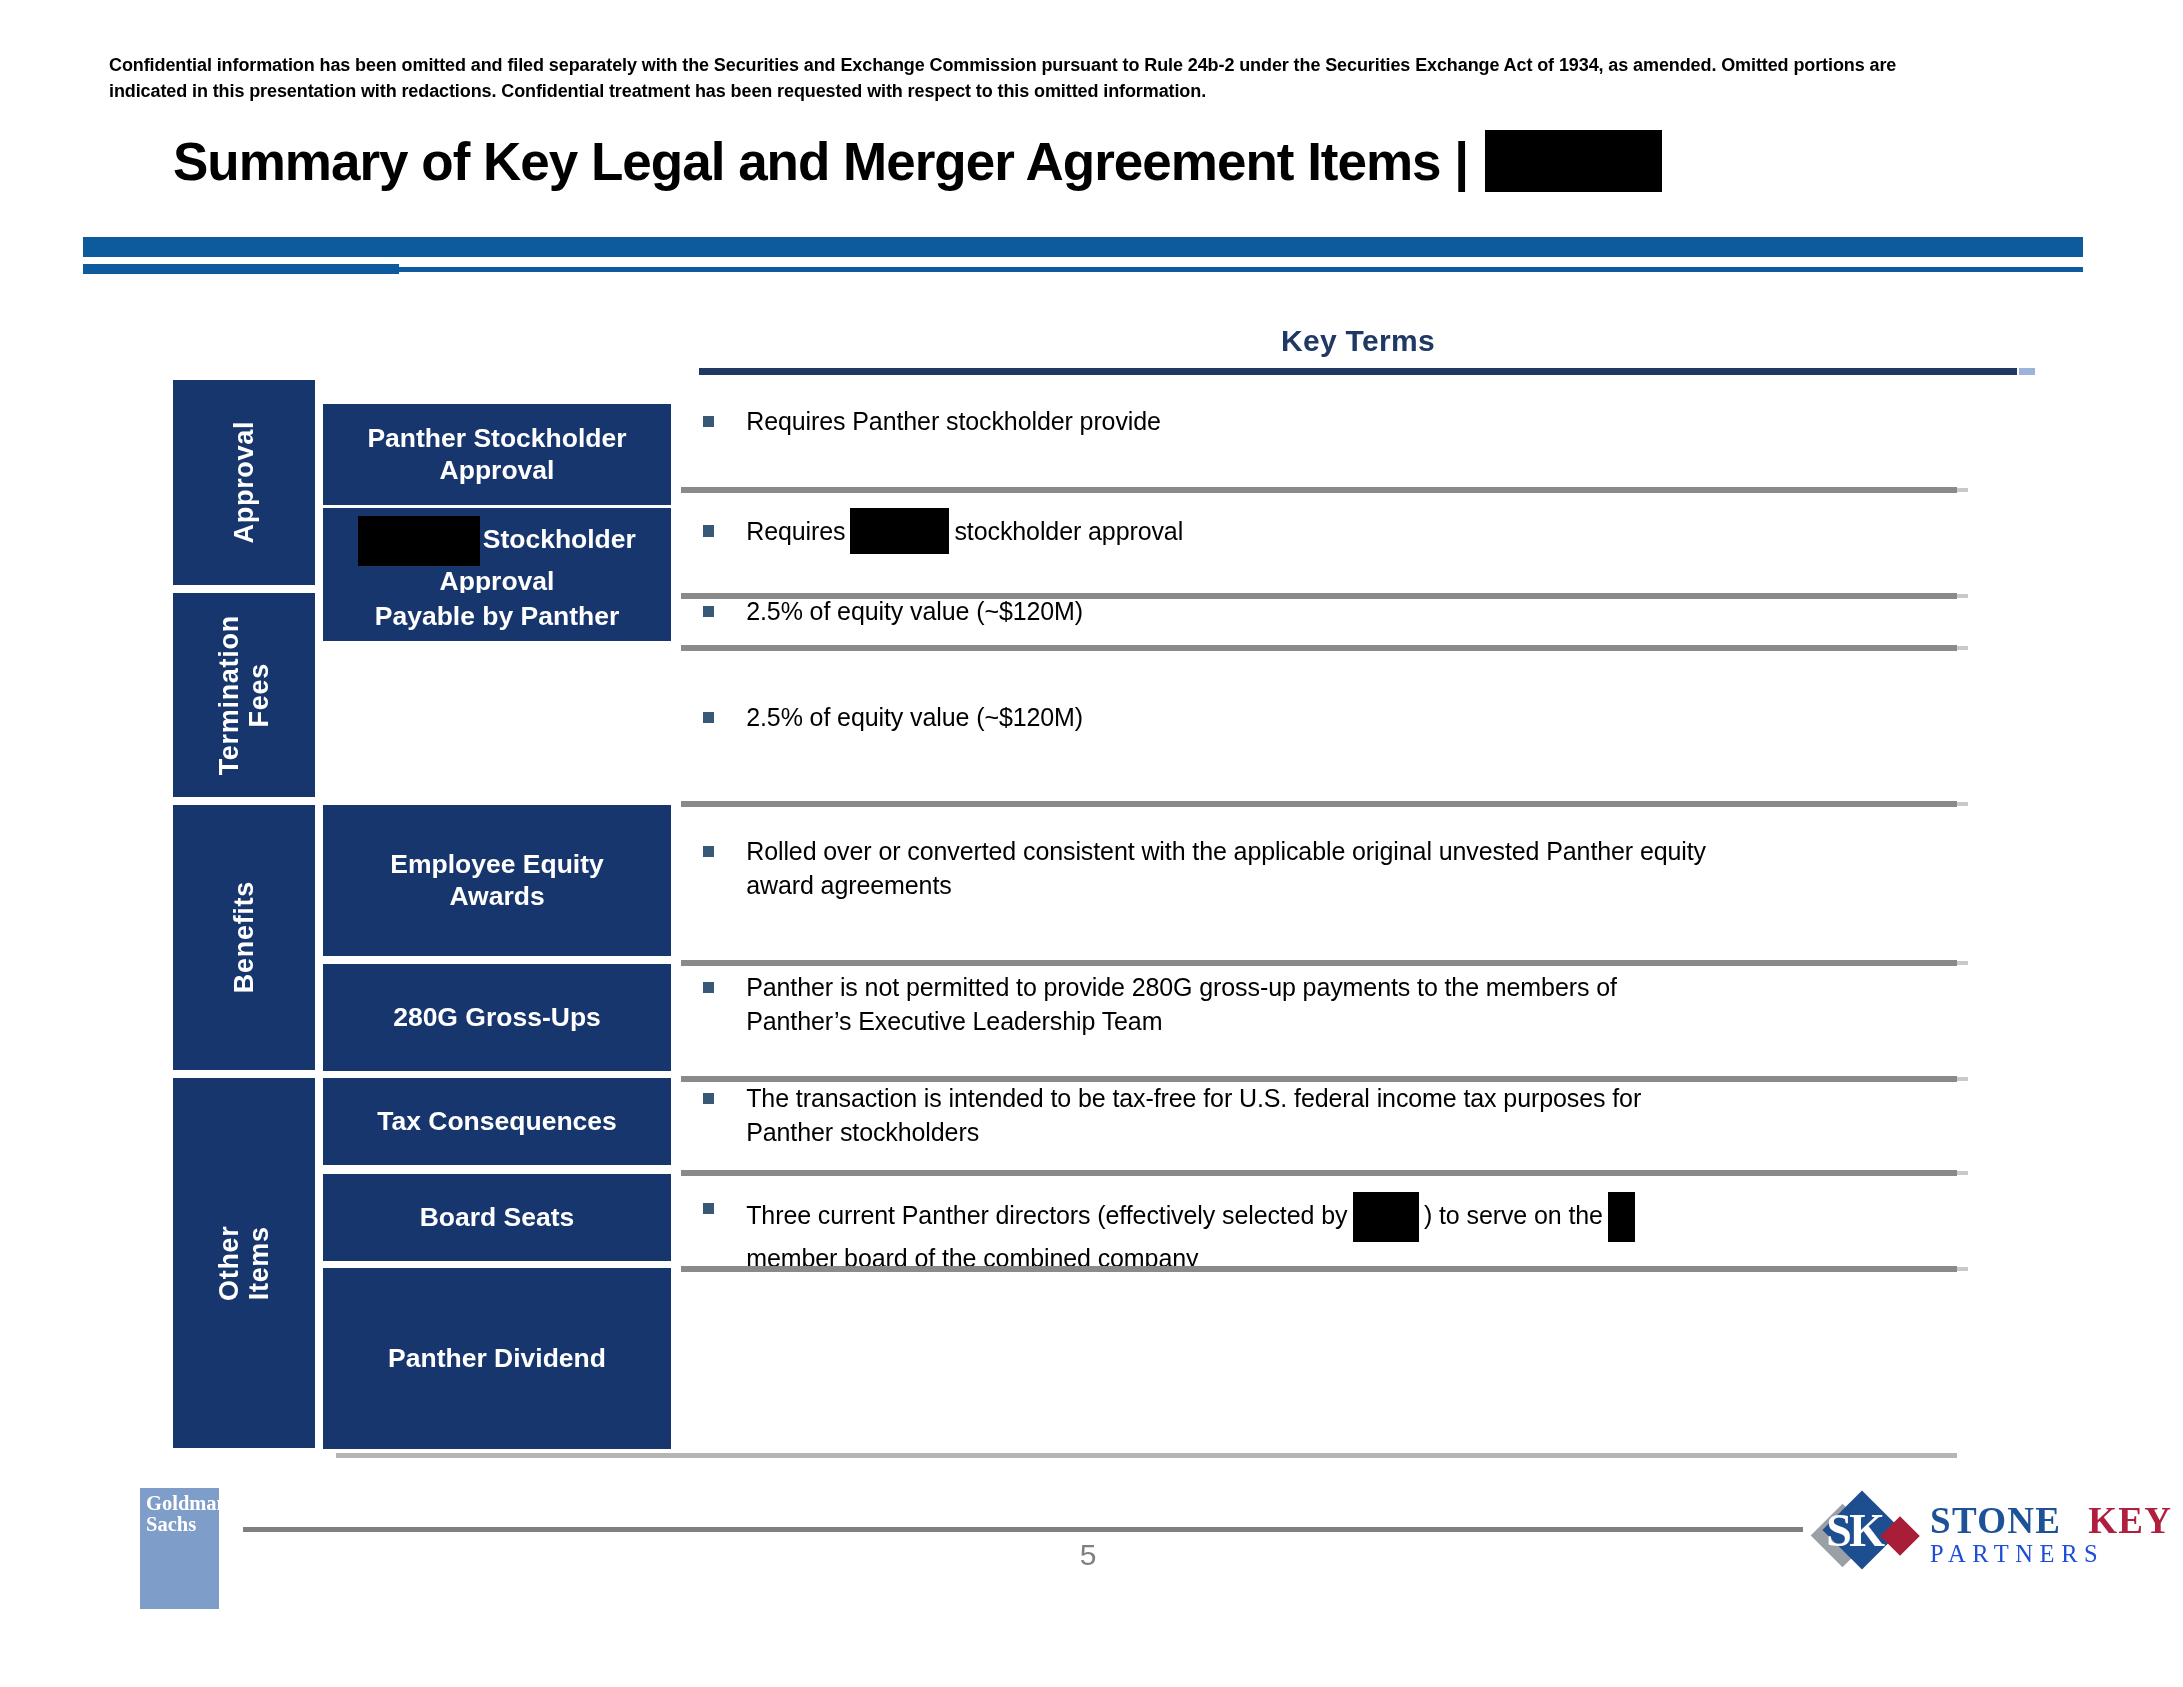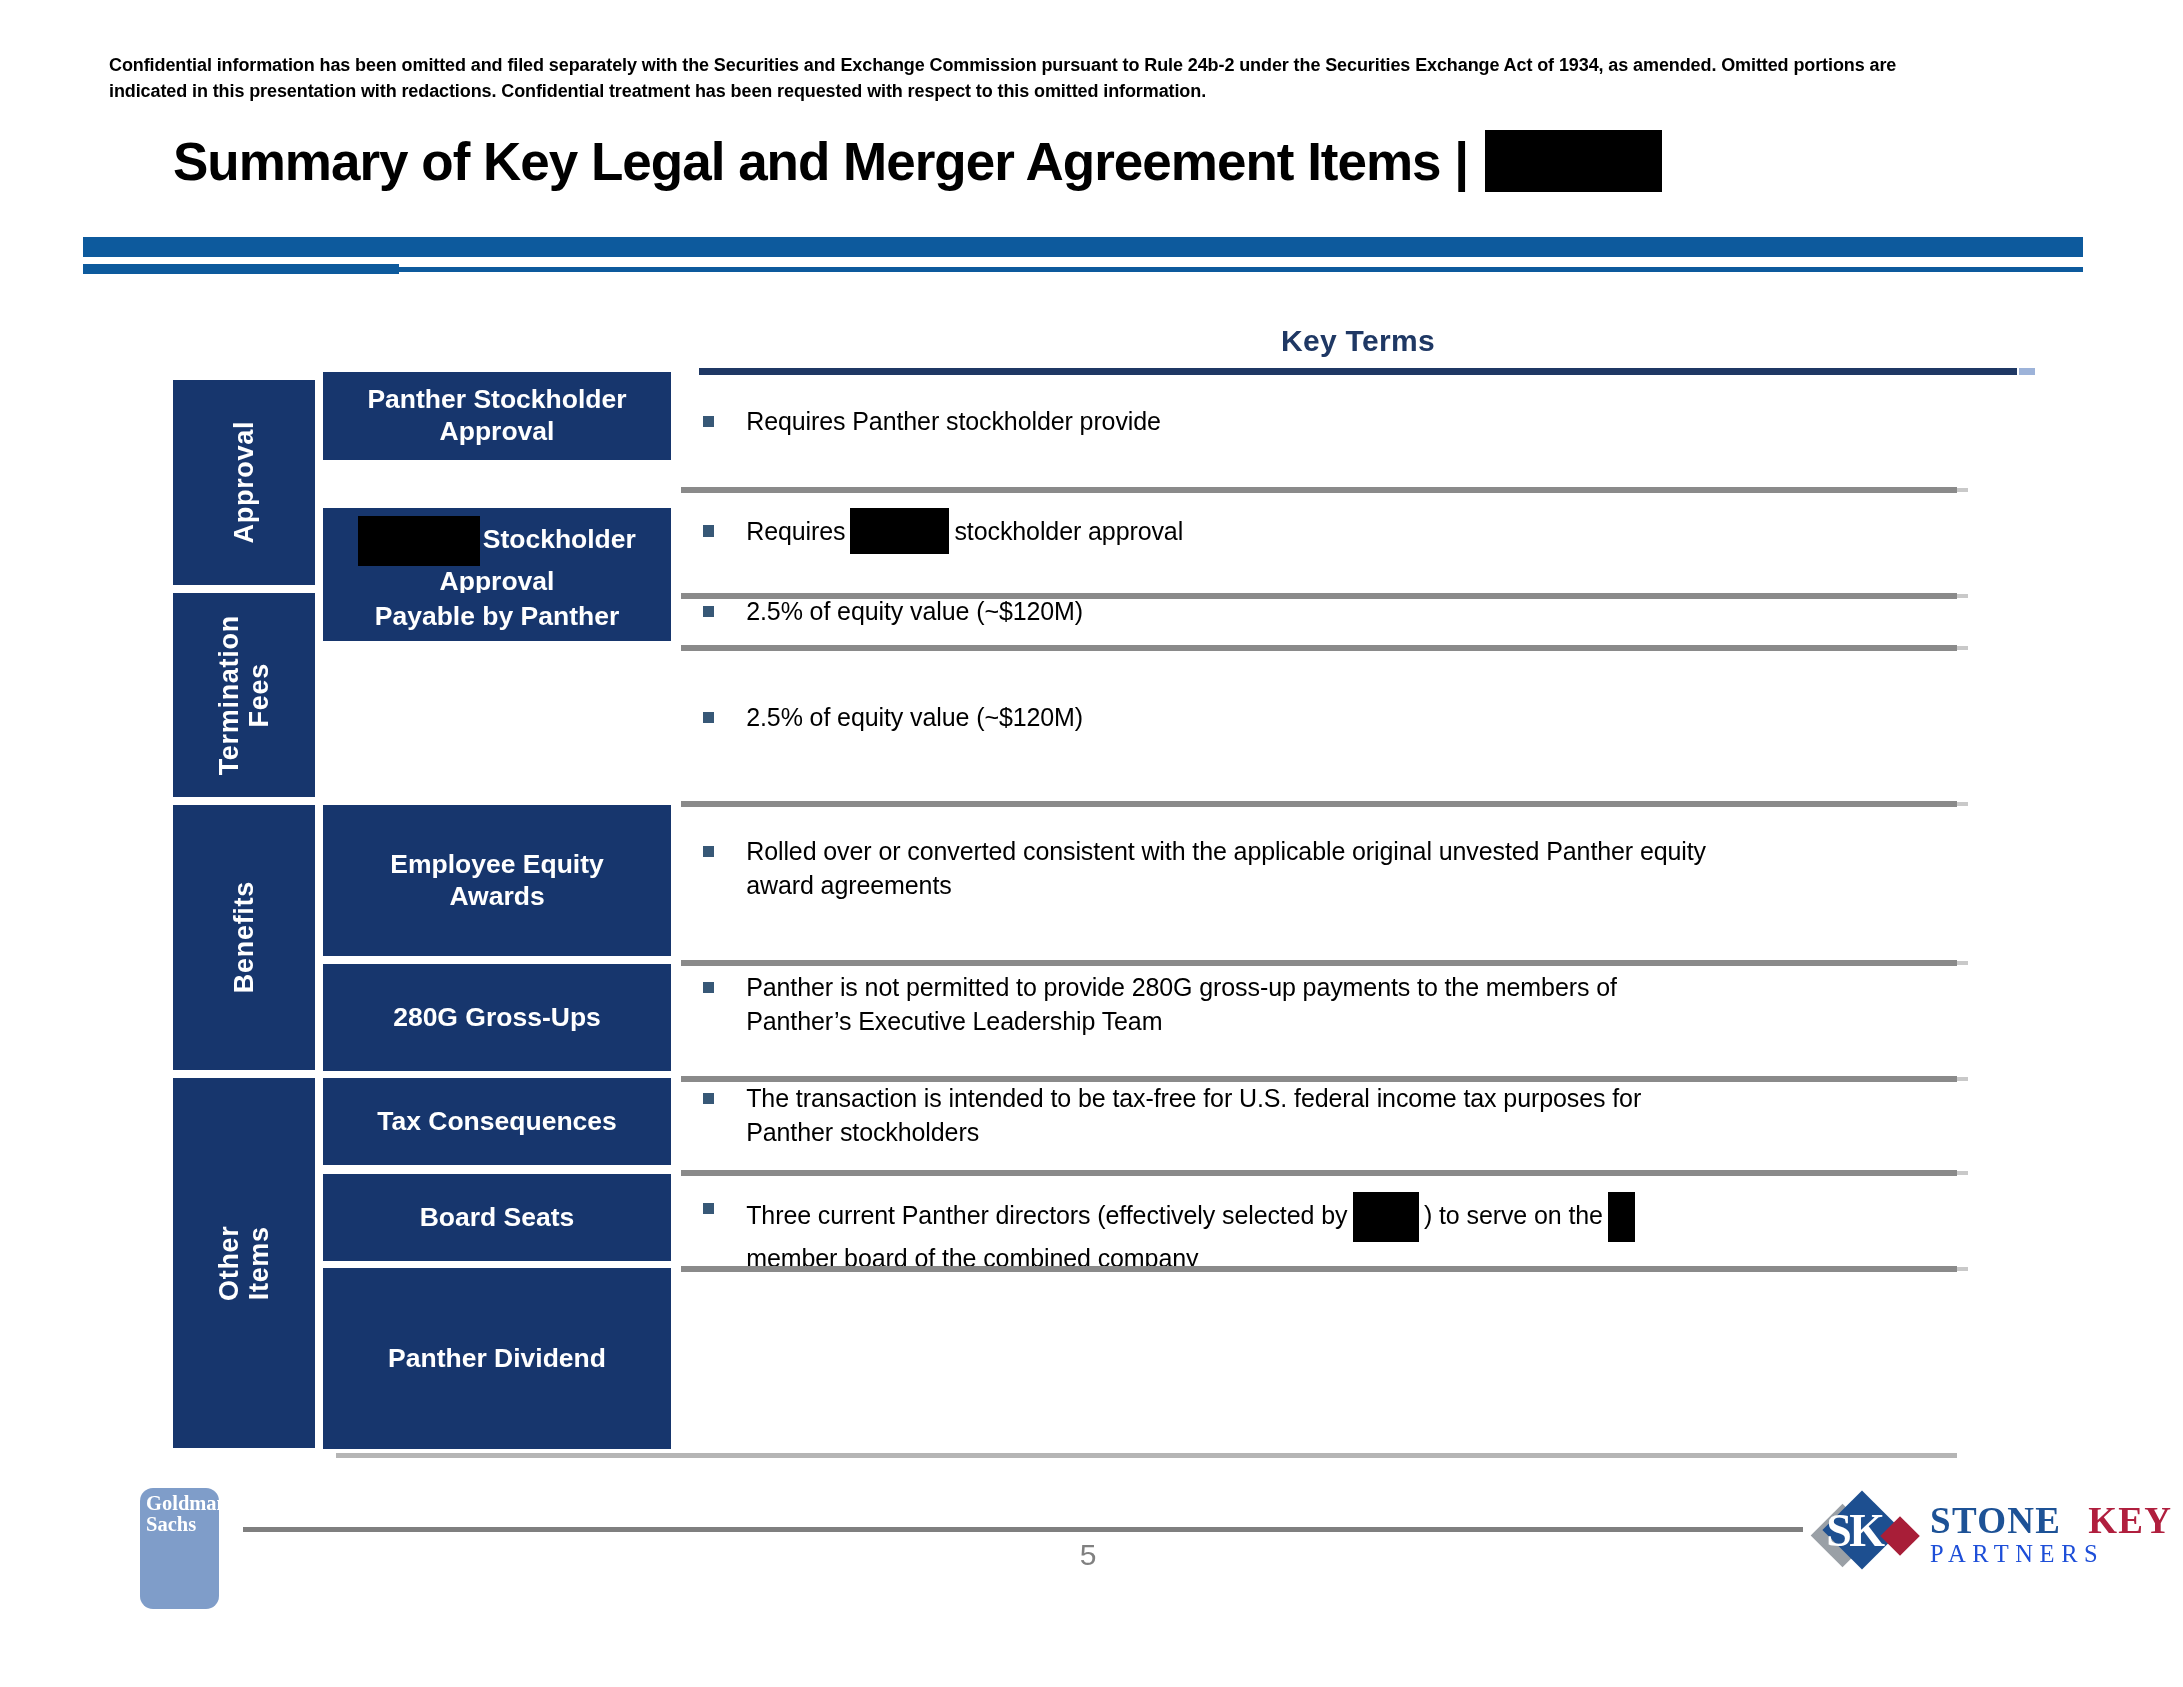--- a/index.html
+++ b/index.html
@@ -41,21 +41,21 @@
   .term{position:absolute;left:703px;width:1264px;display:flex;align-items:flex-start;}
   .term .bullet{flex:0 0 11.2px;width:11.2px;height:11.2px;background:#375877;margin-top:10.6px;margin-right:32px;}
   .term .txt{font-size:25px;line-height:1.34;white-space:pre-line;letter-spacing:-0.1px;}
   .term.center{align-items:center;}
   .term.center .bullet{margin-top:0;}
   .term .inlineflex{display:flex;align-items:center;gap:5px;font-size:25px;letter-spacing:-0.1px;}
   .r-mid{vertical-align:middle;}
 
   .gs-logo{position:absolute;left:140px;top:1488px;width:79px;height:121px;background:#7f9dc9;
     color:#fff;font-family:"Liberation Serif",serif;font-weight:bold;font-size:20.5px;line-height:1.03;
-    padding:5.3px 0 0 6px;box-sizing:border-box;white-space:pre-line;border-radius:13px;}
+    padding:5.3px 0 0 6px;box-sizing:border-box;white-space:pre-line;}
   .footer-line{position:absolute;left:243px;top:1527px;width:1560px;height:5.3px;background:#7f7f7f;}
   .page-num{position:absolute;left:1032px;top:1538px;width:112px;text-align:center;
     font-size:30px;color:#808080;}
 
   .sk{position:absolute;left:1817px;top:1497px;display:flex;align-items:flex-start;}
   .sk-mark{position:relative;width:105px;height:74px;}
   .sk-d{position:absolute;transform:rotate(45deg);}
   .sk-d.gray{left:2.6px;top:16px;width:45px;height:45px;background:#9aa0a6;}
   .sk-d.blue{left:17px;top:5.3px;width:56px;height:56px;background:#1d4f90;}
   .sk-d.red{left:69px;top:25px;width:28px;height:28px;background:#a81e38;}
@@ -94,21 +94,21 @@
     <span>Termination
 Fees</span>
   </div>
   <div class="cat" style="top:805px;height:265px;">
     <span>Benefits</span>
   </div>
   <div class="cat" style="top:1078px;height:370px;">
     <span>Other Items</span>
   </div>
 
-  <div class="lbl" style="top:372px;height:88px;text-align:center;">
+  <div class="lbl" style="top:404px;height:101px;text-align:center;">
     <div class="inner">Panther Stockholder Approval</div>
   </div>
 
   <div class="lbl" style="top:508px;height:98px;">
     <div class="inner">
       <div>
         <span class="redact r-mid" style="width:122px;height:50px;margin-right:2.6px;"></span><span>Stockholder</span>
       </div>
       <div>Approval</div>
     </div>

